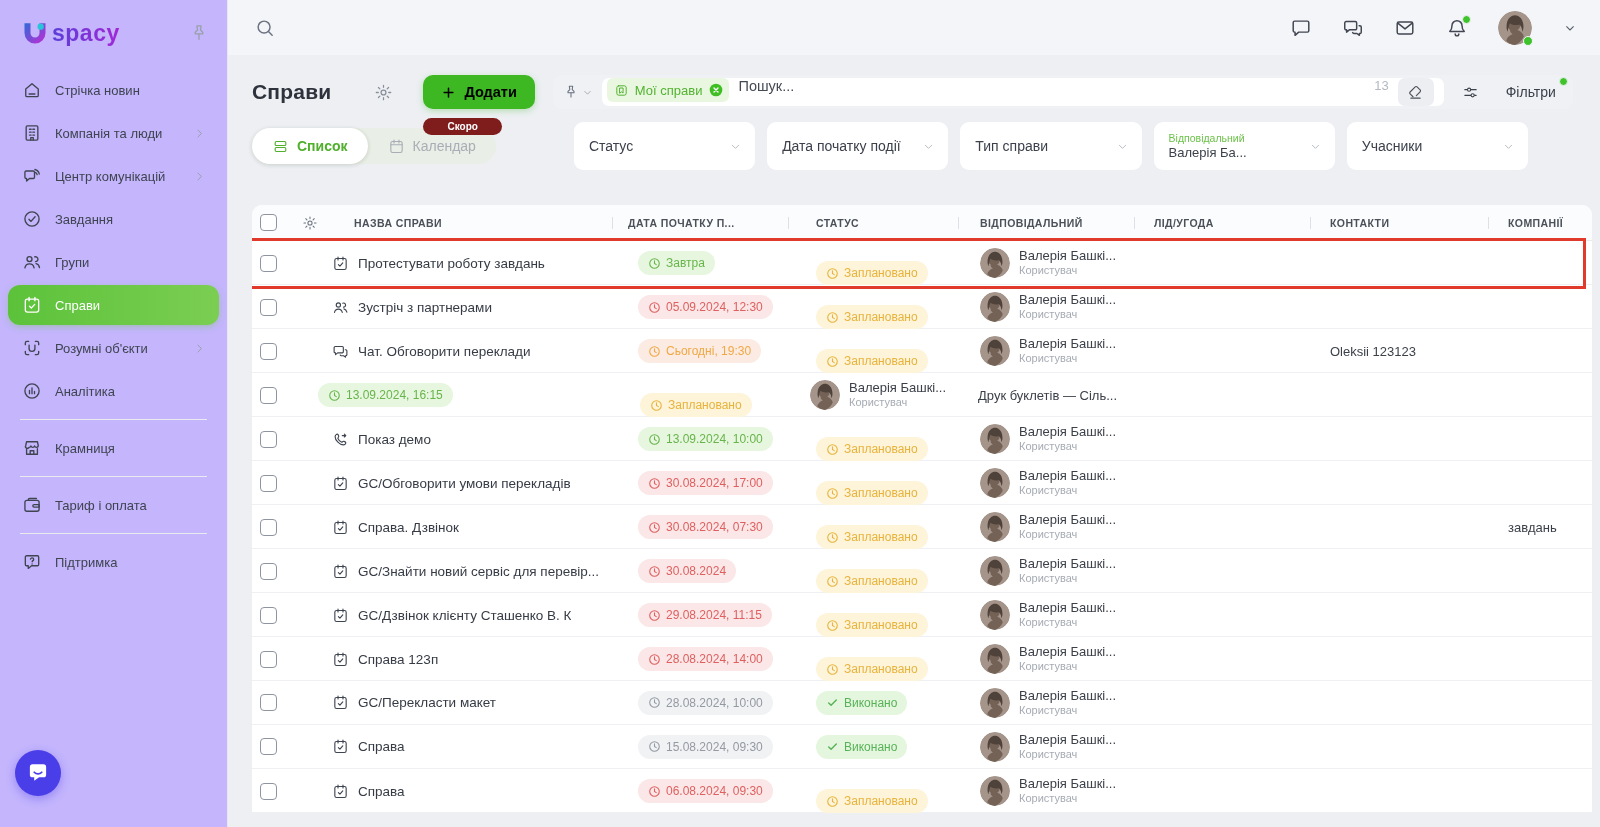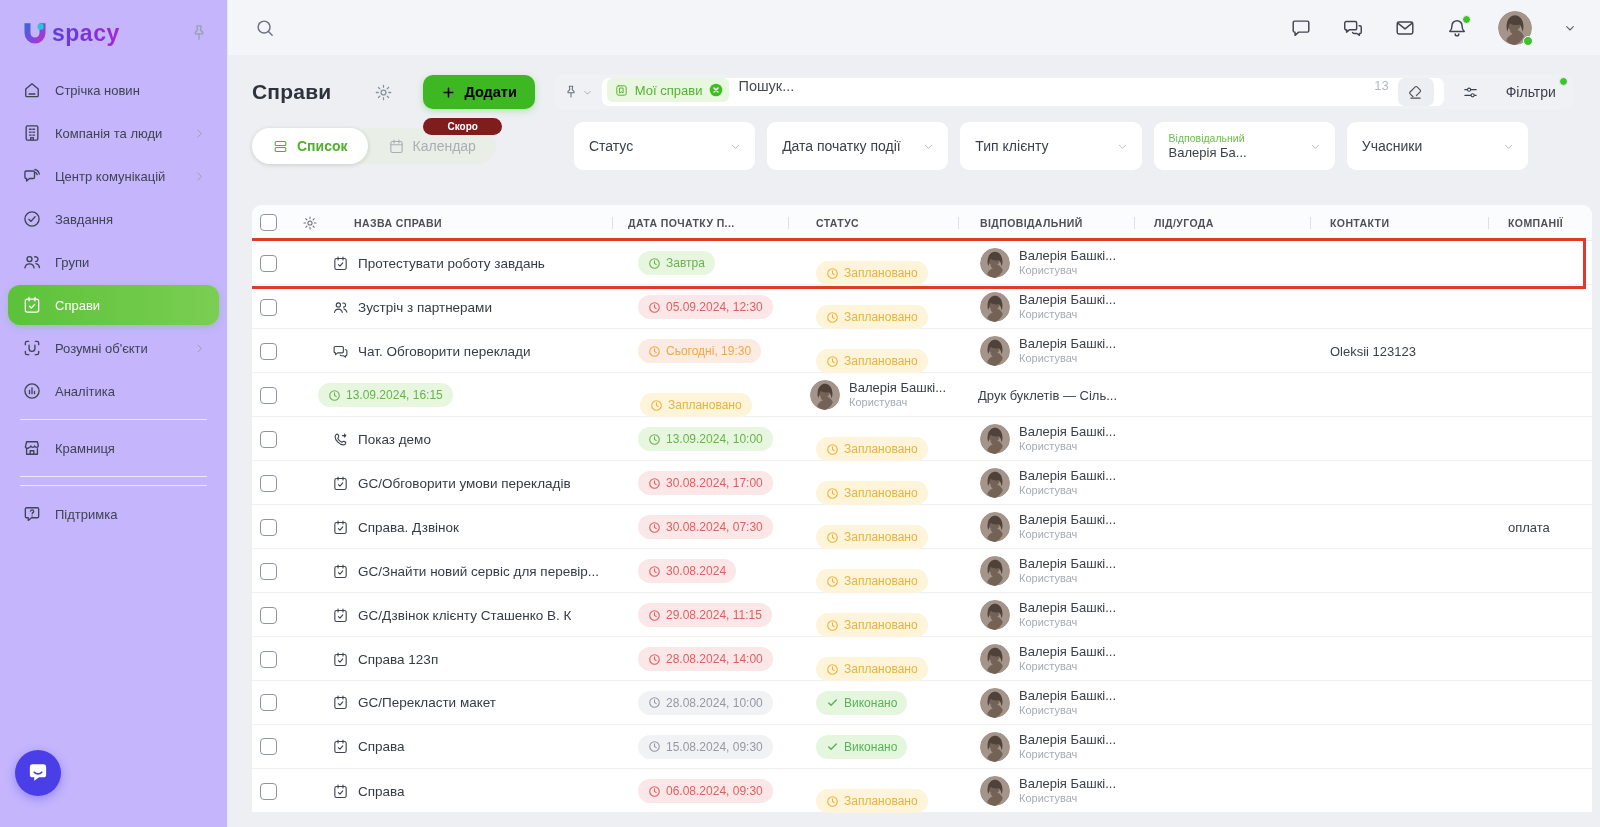--- a/index.html
+++ b/index.html
@@ -255,20 +255,31 @@
     <span class="nav-icon" data-icon="store">
             <svg viewBox="0 0 24 24" fill="none" stroke="currentColor" stroke-width="1.6" stroke-linecap="round" stroke-linejoin="round">
               <path d="M4.5 9 5.5 4.5h13L19.5 9c0 1.2-1 2.2-2.2 2.2-1 0-1.9-.7-2.2-1.6-.3 1-1.2 1.6-2.2 1.6s-1.9-.7-2.2-1.6c-.3 1-1.2 1.6-2.2 1.6A2.2 2.2 0 0 1 4.5 9z"></path>
               <path d="M5.5 12.8v6.7h13v-6.7M9.8 19.5v-4.2h4.4v4.2"></path>
             </svg>
           </span>
     <span class="nav-label">Крамниця</span>
 
   </div>
 <div class="nav-divider"></div>
+  <div class="nav-item">
+    <span class="nav-icon" data-icon="wallet">
+            <svg viewBox="0 0 24 24" fill="none" stroke="currentColor" stroke-width="1.6" stroke-linecap="round" stroke-linejoin="round">
+              <rect x="3.5" y="6.5" width="17" height="13" rx="2.5"></rect>
+              <path d="M7.5 6.5V6A1.8 1.8 0 0 1 9.3 4.2h8"></path>
+              <path d="M14.5 11.5h6v3h-6a1.5 1.5 0 0 1 0-3z"></path>
+            </svg>
+          </span>
+    <span class="nav-label">Тариф і оплата</span>
+
+  </div>
 <div class="nav-divider"></div>
   <div class="nav-item">
     <span class="nav-icon" data-icon="help">
             <svg viewBox="0 0 24 24" fill="none" stroke="currentColor" stroke-width="1.6" stroke-linecap="round" stroke-linejoin="round">
               <path d="M5.5 4.5h13A1.5 1.5 0 0 1 20 6v9a1.5 1.5 0 0 1-1.5 1.5h-7l-4 3.2v-3.2h-2A1.5 1.5 0 0 1 4 15V6a1.5 1.5 0 0 1 1.5-1.5z"></path>
               <path d="M10.2 8.6c.3-1 1-1.5 1.9-1.5 1.1 0 1.9.8 1.9 1.8 0 1.4-1.8 1.5-1.8 2.9M12.1 14.3v.2"></path>
             </svg>
           </span>
     <span class="nav-label">Підтримка</span>
 
@@ -453,21 +464,21 @@
     </div>
     <span class="select-chev" data-icon="chevdown">
                 <svg viewBox="0 0 24 24" fill="none" stroke="currentColor" stroke-width="1.6" stroke-linecap="round" stroke-linejoin="round">
                   <path d="m7 10 5 5 5-5"></path>
                 </svg>
               </span>
   </div>
 
   <div class="select">
     <div class="select-texts">
-      <span class="select-label">Тип клієнту</span>
+      <span class="select-label">Тип справи</span>
 
     </div>
     <span class="select-chev" data-icon="chevdown">
                 <svg viewBox="0 0 24 24" fill="none" stroke="currentColor" stroke-width="1.6" stroke-linecap="round" stroke-linejoin="round">
                   <path d="m7 10 5 5 5-5"></path>
                 </svg>
               </span>
   </div>
 
   <div class="select has-value">
@@ -874,21 +885,21 @@
                     <path d="M8.2 12.5C9 6.5 12.8 4 16 4s7 2.5 7.8 8.5c.4 2.8 0 5.3-.9 7-.2-2.9-1-5.3-2.9-6.8-2.2 1-6.3.8-8.8-1.2-.9 1.6-1.8 4.6-2.1 8-.9-1.7-1.3-4.2-.9-7z" fill="#4e423a"></path>
                   </svg>
                 </span>
       <span class="resp-texts">
         <span class="resp-name">Валерія Башкі...</span>
         <span class="resp-role">Користувач</span>
       </span>
     </div>
     <div class="td td-lead"></div>
     <div class="td td-contacts"></div>
-    <div class="td td-company">оплата</div>
+    <div class="td td-company">завдань</div>
   </div>
 
   <div class="trow">
     <div class="td td-check">
                 <span class="checkbox"></span>
               </div>
     <div class="td td-name">
       <span class="row-type-icon" data-icon="calcheck">
                   <svg viewBox="0 0 24 24" fill="none" stroke="currentColor" stroke-width="1.6" stroke-linecap="round" stroke-linejoin="round">
                     <rect x="4" y="5" width="16" height="15.5" rx="2.5"></rect>

